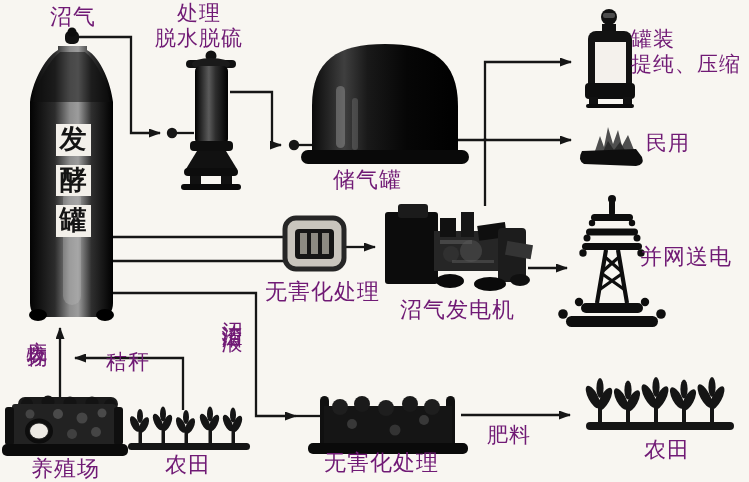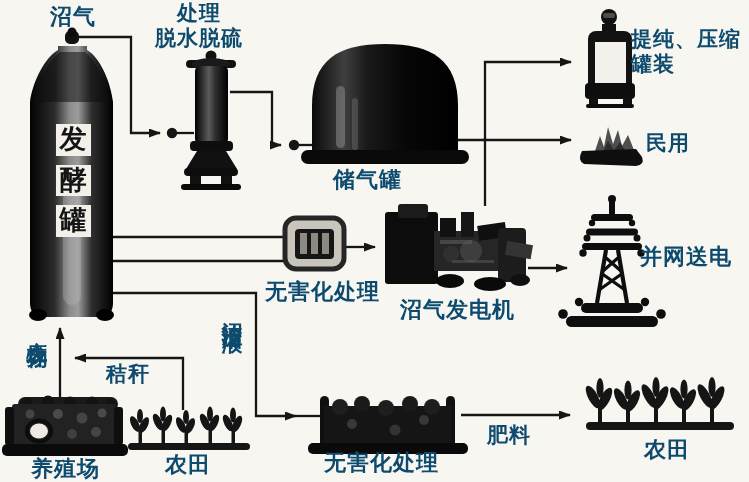--- a/index.html
+++ b/index.html
@@ -4,21 +4,21 @@
 <style>
   * { margin:0; padding:0; box-sizing:border-box; }
   html,body { width:749px; height:482px; }
   body { font-family:"Liberation Serif","DejaVu Serif",serif; }
   .stage {
     position:relative; width:749px; height:482px;
     background:#f8f6f1; overflow:hidden; color:#161616;
   }
   svg.layer { position:absolute; left:0; top:0; width:749px; height:482px; }
   .lbl {
-    position:absolute; font-weight:700; color:#0c4a6e;
+    position:absolute; font-weight:400; color:#701a75;
     white-space:nowrap; letter-spacing:1px; line-height:1.18;
   }
   .lbl.center { text-align:center; }
   .lbl.v {
     writing-mode:vertical-rl; text-orientation:upright;
     white-space:normal; letter-spacing:3px; line-height:1;
   }
   .fermenter-label {
     position:absolute; left:50px; top:124px; width:46px;
     display:flex; flex-direction:column; gap:9px; align-items:center;
@@ -296,35 +296,35 @@
 
   <div class="fermenter-label">
     <span>发</span>
     <span>酵</span>
     <span>罐</span>
   </div>
 
   <div class="lbl" style="left:333px; top:167px; font-size:22px;">储气罐</div>
 
   <div class="lbl two-line" style="left:631px; top:27px; font-size:21px;">
+    <span>罐装</span>
     <span>提纯、压缩</span>
-    <span>罐装</span>
   </div>
 
   <div class="lbl" style="left:646px; top:131px; font-size:21px;">民用</div>
 
   <div class="lbl" style="left:265px; top:279px; font-size:22px;">无害化处理</div>
 
   <div class="lbl" style="left:400px; top:297px; font-size:22px;">沼气发电机</div>
 
   <div class="lbl" style="left:640px; top:244px; font-size:22px;">并网送电</div>
 
   <div class="lbl v" style="left:26px; top:324px; font-size:21px;">废弃物</div>
 
-  <div class="lbl" style="left:106px; top:362px; font-size:21px;">秸秆</div>
+  <div class="lbl" style="left:106px; top:350px; font-size:21px;">秸秆</div>
 
   <div class="lbl v" style="left:221px; top:305px; font-size:21px;">沼渣沼液</div>
 
   <div class="lbl" style="left:20px; top:456px; font-size:22px;margin-left:11px;">养殖场</div>
 
   <div class="lbl" style="left:165px; top:452px; font-size:22px;">农田</div>
 
   <div class="lbl" style="left:324px; top:450px; font-size:22px;">无害化处理</div>
 
   <div class="lbl" style="left:487px; top:423px; font-size:21px;">肥料</div>

